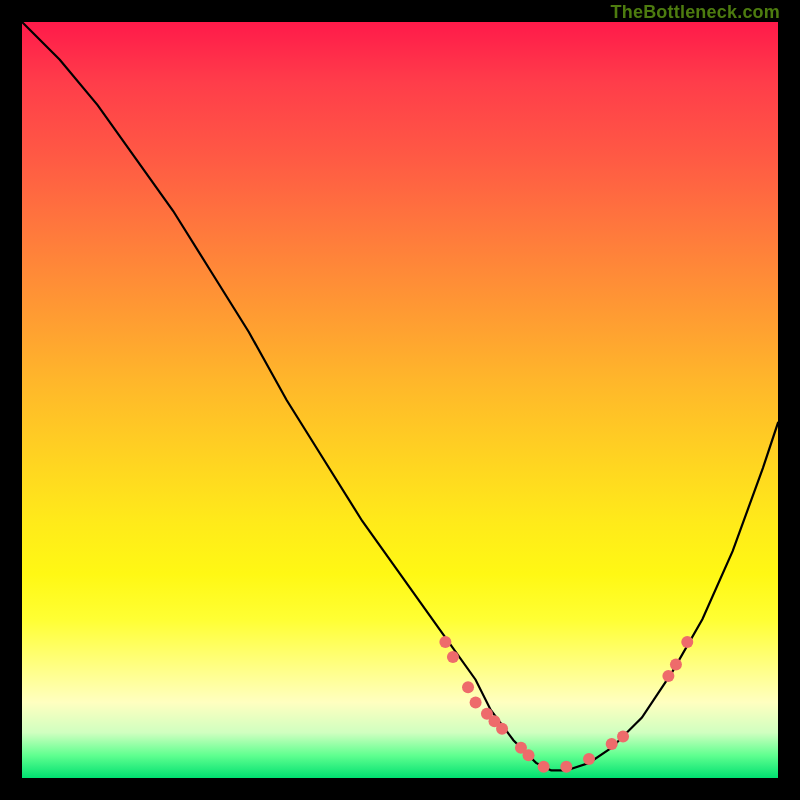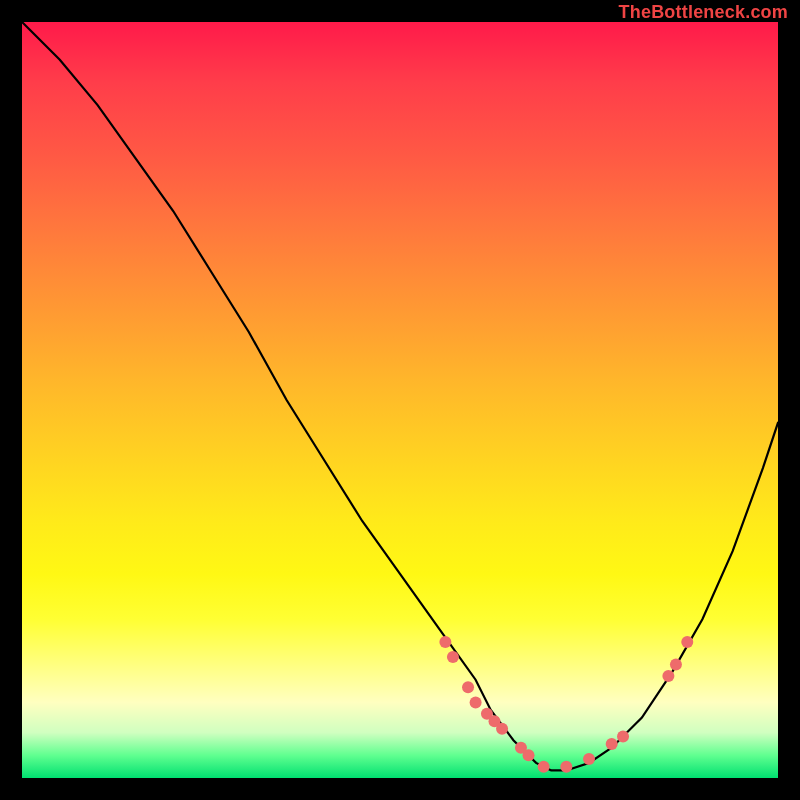--- a/index.html
+++ b/index.html
@@ -52,25 +52,25 @@
   .curve-svg {
     position: absolute;
     left: 0;
     top: 0;
     width: 756px;
     height: 756px;
   }
   .watermark {
     position: absolute;
     top: 2px;
-    right: 12px;
+    right: 20px;
     font-family: Arial, Helvetica, sans-serif;
     font-size: 18px;
     font-weight: 600;
-    color: #ef4444;
+    color: #4d7c0f;
     letter-spacing: 0.2px;
   }
 </style>
 </head>
 <body>
 
 <div class="chart-container">
   <div class="watermark">TheBottleneck.com</div>
   <div class="plot-area">
     <div class="gradient-bg"></div>

